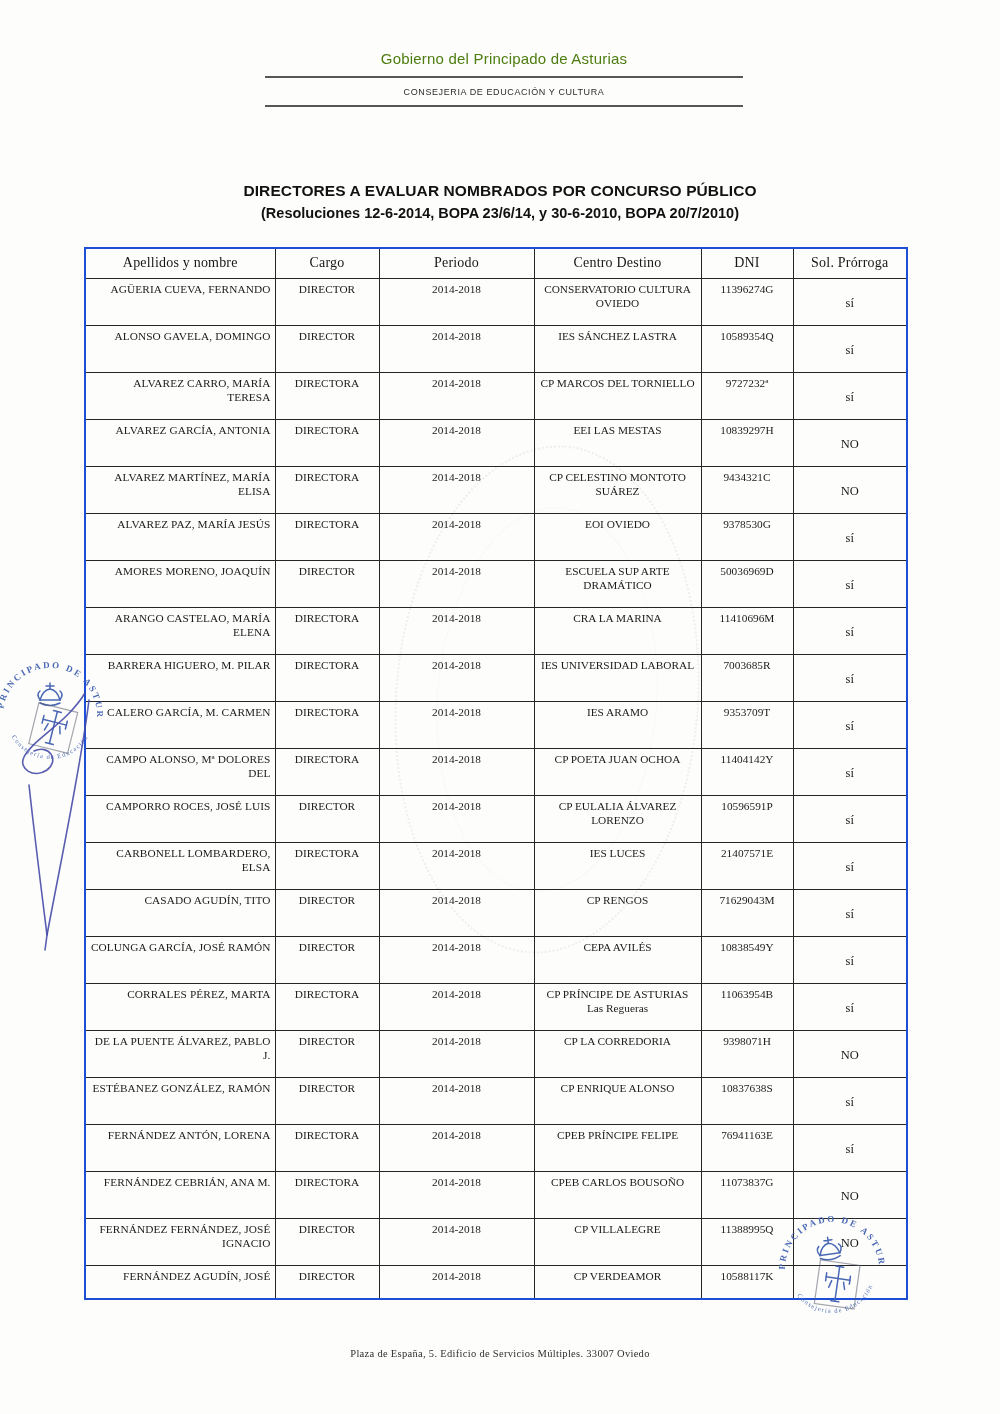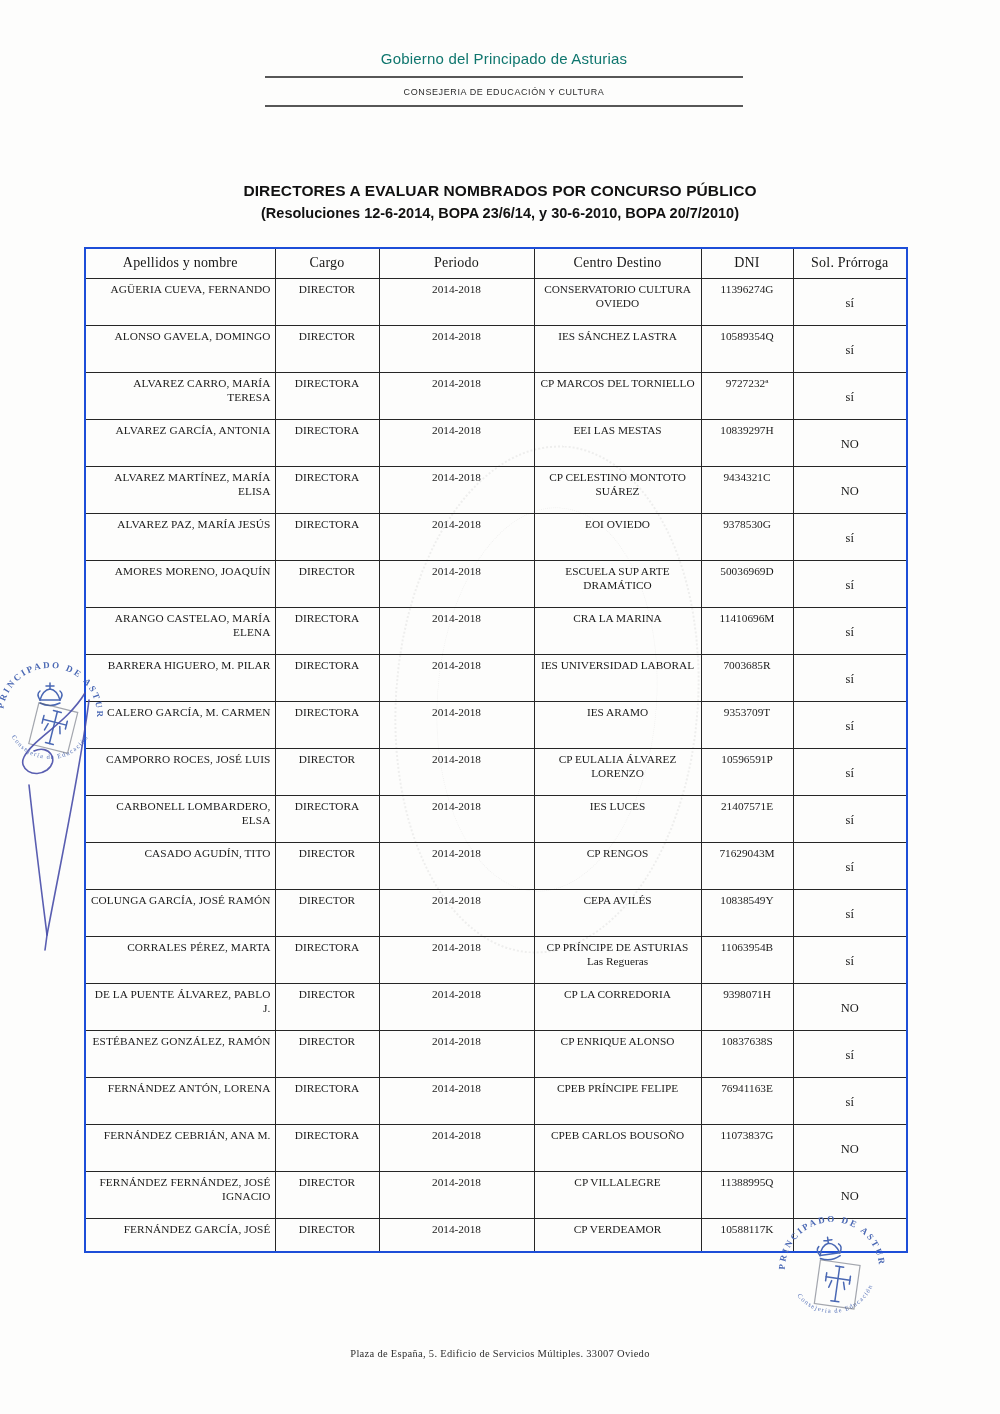--- a/index.html
+++ b/index.html
@@ -11,21 +11,21 @@
     overflow:hidden;
     font-family:"Liberation Serif", serif;
     color:#1d1d1d;
   }
   
   .letterhead{
     position:absolute;left:265px;top:50px;width:478px;
     font-family:"Liberation Sans", sans-serif;
     text-align:center;z-index:3;
   }
-  .org-title{font-size:15px;color:#0f766e;letter-spacing:.2px;}
+  .org-title{font-size:15px;color:#4d7c0f;letter-spacing:.2px;}
   .rule{height:2px;background:#3a3a3a;margin-top:9px;opacity:.85;}
   .rule.r2{margin-top:8px;}
   .org-subtitle{font-size:9px;color:#2c2c2c;letter-spacing:.6px;margin-top:9px;}
   
   .doc-title{
     position:absolute;left:0;top:182px;width:1000px;
     text-align:center;z-index:3;
     font-family:"Liberation Sans", sans-serif;
     font-weight:bold;color:#111;
   }
@@ -208,20 +208,28 @@
           </tr>
           <tr>
             <td class="c-name">CALERO GARCÍA, M. CARMEN</td>
             <td class="c-cargo">DIRECTORA</td>
             <td class="c-periodo">2014-2018</td>
             <td class="c-centro">IES ARAMO</td>
             <td class="c-dni">9353709T</td>
             <td class="c-sol">sí</td>
           </tr>
           <tr>
+            <td class="c-name">CAMPO ALONSO, Mª DOLORES DEL</td>
+            <td class="c-cargo">DIRECTORA</td>
+            <td class="c-periodo">2014-2018</td>
+            <td class="c-centro">CP POETA JUAN OCHOA</td>
+            <td class="c-dni">11404142Y</td>
+            <td class="c-sol">sí</td>
+          </tr>
+          <tr>
             <td class="c-name">CAMPORRO ROCES, JOSÉ LUIS</td>
             <td class="c-cargo">DIRECTOR</td>
             <td class="c-periodo">2014-2018</td>
             <td class="c-centro">CP EULALIA ÁLVAREZ LORENZO</td>
             <td class="c-dni">10596591P</td>
             <td class="c-sol">sí</td>
           </tr>
           <tr>
             <td class="c-name">CARBONELL LOMBARDERO, ELSA</td>
             <td class="c-cargo">DIRECTORA</td>
@@ -288,21 +296,21 @@
           </tr>
           <tr>
             <td class="c-name">FERNÁNDEZ FERNÁNDEZ, JOSÉ IGNACIO</td>
             <td class="c-cargo">DIRECTOR</td>
             <td class="c-periodo">2014-2018</td>
             <td class="c-centro">CP VILLALEGRE</td>
             <td class="c-dni">11388995Q</td>
             <td class="c-sol">NO</td>
           </tr>
           <tr>
-            <td class="c-name">FERNÁNDEZ GARCÍA, JOSÉ</td>
+            <td class="c-name">FERNÁNDEZ AGUDÍN, JOSÉ</td>
             <td class="c-cargo">DIRECTOR</td>
             <td class="c-periodo">2014-2018</td>
             <td class="c-centro">CP VERDEAMOR</td>
             <td class="c-dni">10588117K</td>
             <td class="c-sol"></td>
           </tr>
         </tbody>
     </table>
   </div>
 

